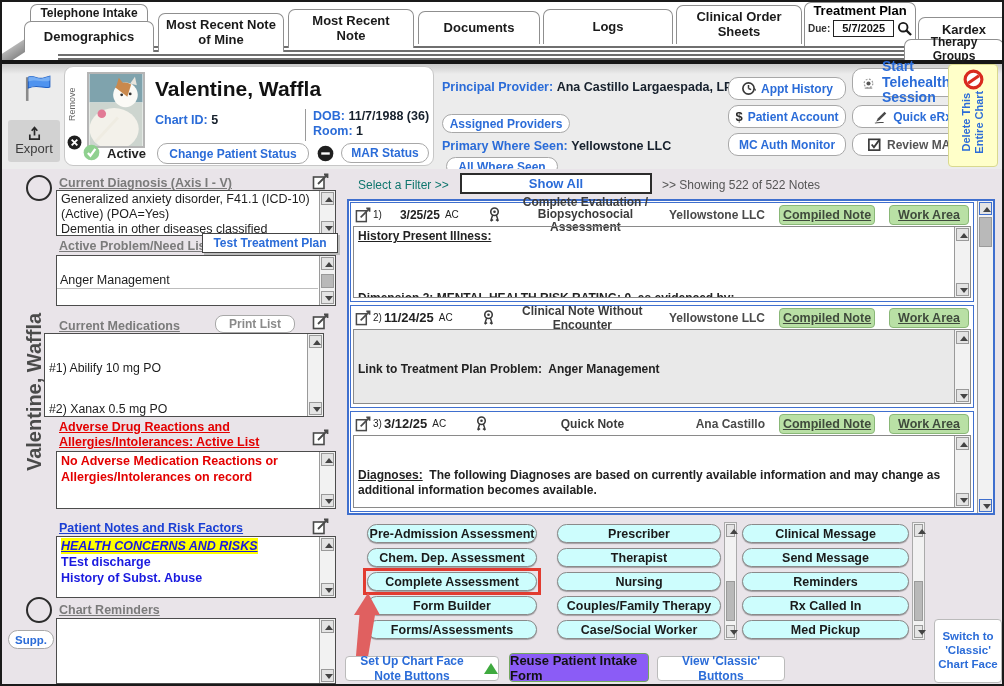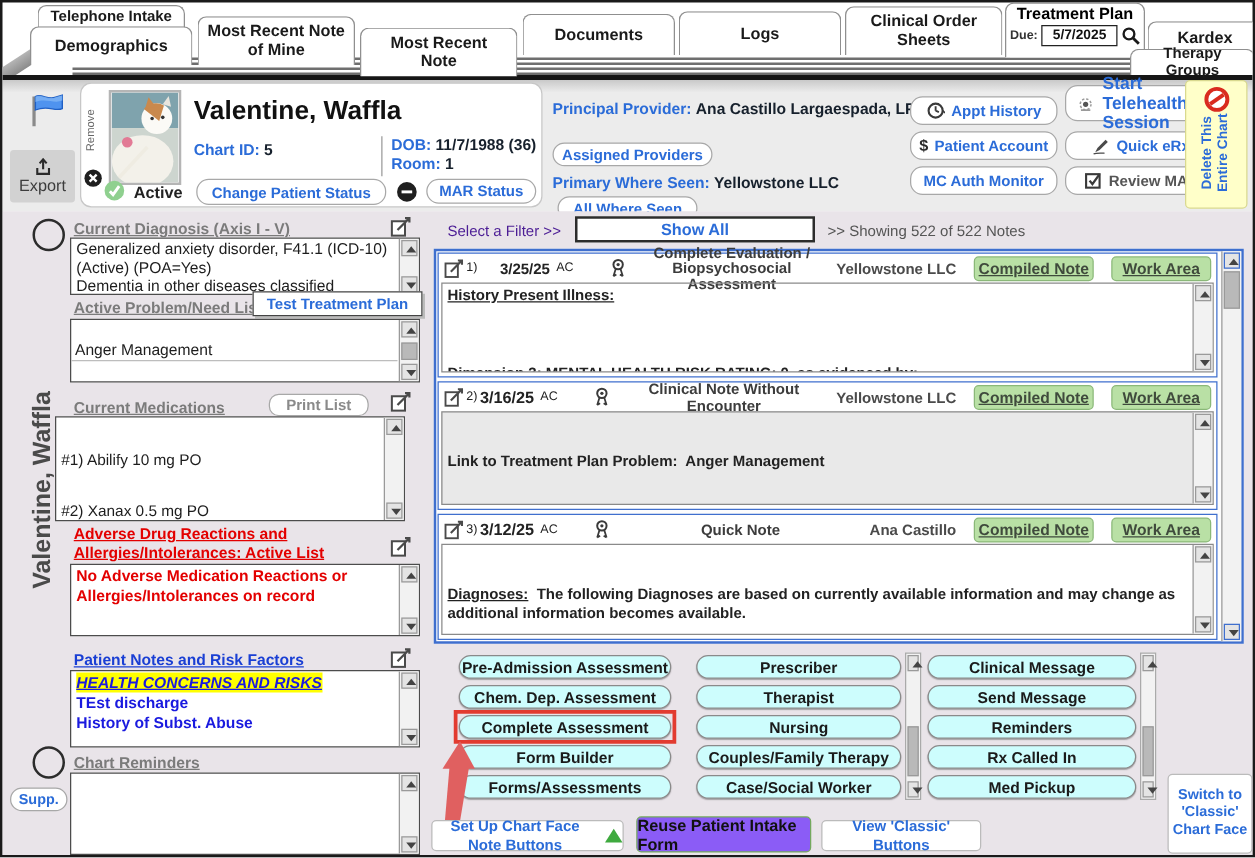--- a/index.html
+++ b/index.html
@@ -164,21 +164,21 @@
 
   <div>
     <div class="fold" style="left:-10px;top:34px;width:78px;height:11px;transform:rotate(-33deg)"></div>
     <div class="deckline" style="top:44px"></div>
     <div class="deckline" style="top:48px"></div>
     <div class="deckline" style="top:52px"></div>
     <div class="deckline" style="top:56px;height:2px"></div>
     <div class="tab" style="left:28px;top:2px;width:118px;height:19px;font-size:12px;z-index:2">Telephone Intake</div>
     <div class="tab" style="left:22px;top:19px;width:130px;height:31px;z-index:5">Demographics</div>
     <div class="tab" style="left:156px;top:11px;width:126px;height:39px;z-index:1">Most Recent Note of Mine</div>
-    <div class="tab" style="left:286px;top:20px;width:126px;height:39px;z-index:4;padding:14px 20px">Most Recent Note</div>
+    <div class="tab" style="left:286px;top:7px;width:126px;height:39px;z-index:4;padding:14px 20px">Most Recent Note</div>
     <div class="tab" style="left:416px;top:9px;width:122px;height:33px">Documents</div>
     <div class="tab" style="left:541px;top:7px;width:130px;height:35px">Logs</div>
     <div class="tab" style="left:674px;top:3px;width:126px;height:39px">Clinical Order Sheets</div>
     <div class="tp-tab">
       <div class="tp-title">Treatment Plan</div>
       <div class="tp-due">
         <span class="tp-due-label">Due:</span>
         <span class="tp-due-box">5/7/2025</span>
         <svg width="15" height="15">
             <use href="#i-mag"></use>
@@ -388,21 +388,21 @@
     <div class="sechead" style="left:57px;top:434px">Chart Reminders</div>
     <div class="lbox" style="left:54px;top:449px;width:280px;height:66px">
       <div class="vscroll">
           <div class="sc-btn sc-up"></div>
           <div class="sc-btn sc-dn"></div>
         </div>
     </div>
     <div class="pill" style="position:absolute;left:6px;top:461px;width:46px;height:19px;font-size:11.5px">Supp.</div>
 
     <div class="rp">
-      <div style="position:absolute;left:16px;top:9px;font-size:12px;color:#4c1d95">Select a Filter &gt;&gt;</div>
+      <div style="position:absolute;left:16px;top:9px;font-size:12px;color:#0f766e">Select a Filter &gt;&gt;</div>
       <div class="showall">Show All</div>
       <div style="position:absolute;left:320px;top:9px;font-size:12px;color:#555">&gt;&gt; Showing 522 of 522 Notes</div>
 
       <div class="noteswrap">
 
         <div class="note" style="top:1px;height:100px">
           <div class="nhead">
             <svg style="margin:0 2px 0 4px" width="16" height="16">
                 <use href="#i-pop"></use>
               </svg>
@@ -426,21 +426,21 @@
               </div>
           </div>
         </div>
 
         <div class="note" style="top:104px;height:103px">
           <div class="nhead">
             <svg style="margin:0 2px 0 4px" width="16" height="16">
                 <use href="#i-pop"></use>
               </svg>
             <span style="font-size:10px">2)</span>
-            <span style="font-weight:bold;font-size:13px;margin-left:2px">3/16/25</span>
+            <span style="font-weight:bold;font-size:13px;margin-left:2px">11/24/25</span>
             <span style="font-size:10px;margin-left:5px">AC</span>
             <svg style="margin-left:28px" width="15" height="17">
                 <use href="#i-ribbon"></use>
               </svg>
             <span style="flex:1;text-align:center;font-weight:bold;color:#3c3c3c">Clinical Note Without Encounter</span>
             <span style="font-weight:bold;color:#4a4a4a;margin-right:14px">Yellowstone LLC</span>
             <span class="gbtn" style="width:96px;height:20px;margin-right:14px">Compiled Note</span>
             <span class="gbtn" style="width:80px;height:20px;margin-right:4px">Work Area</span>
           </div>
           <div class="ncontent pre" style="height:75px;background:#e9e9e9">

